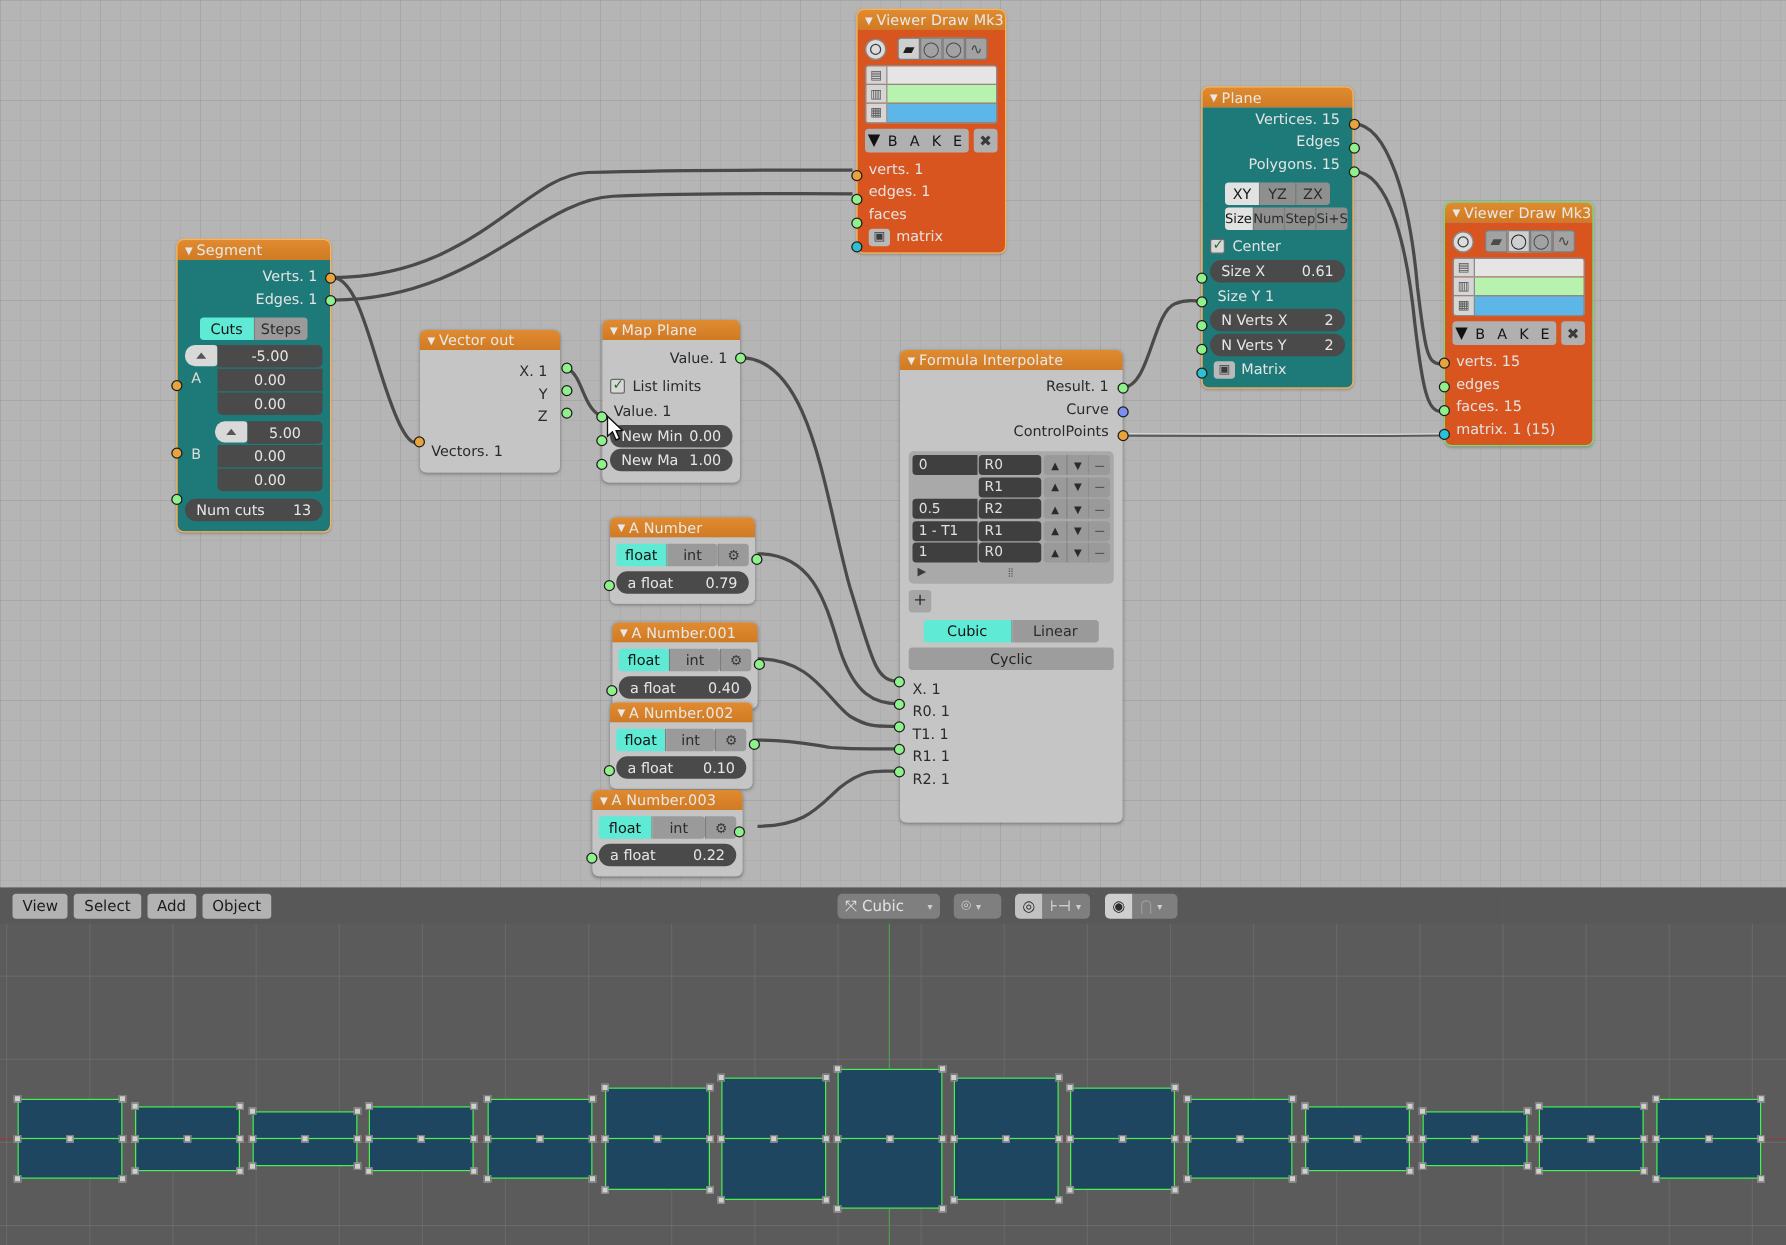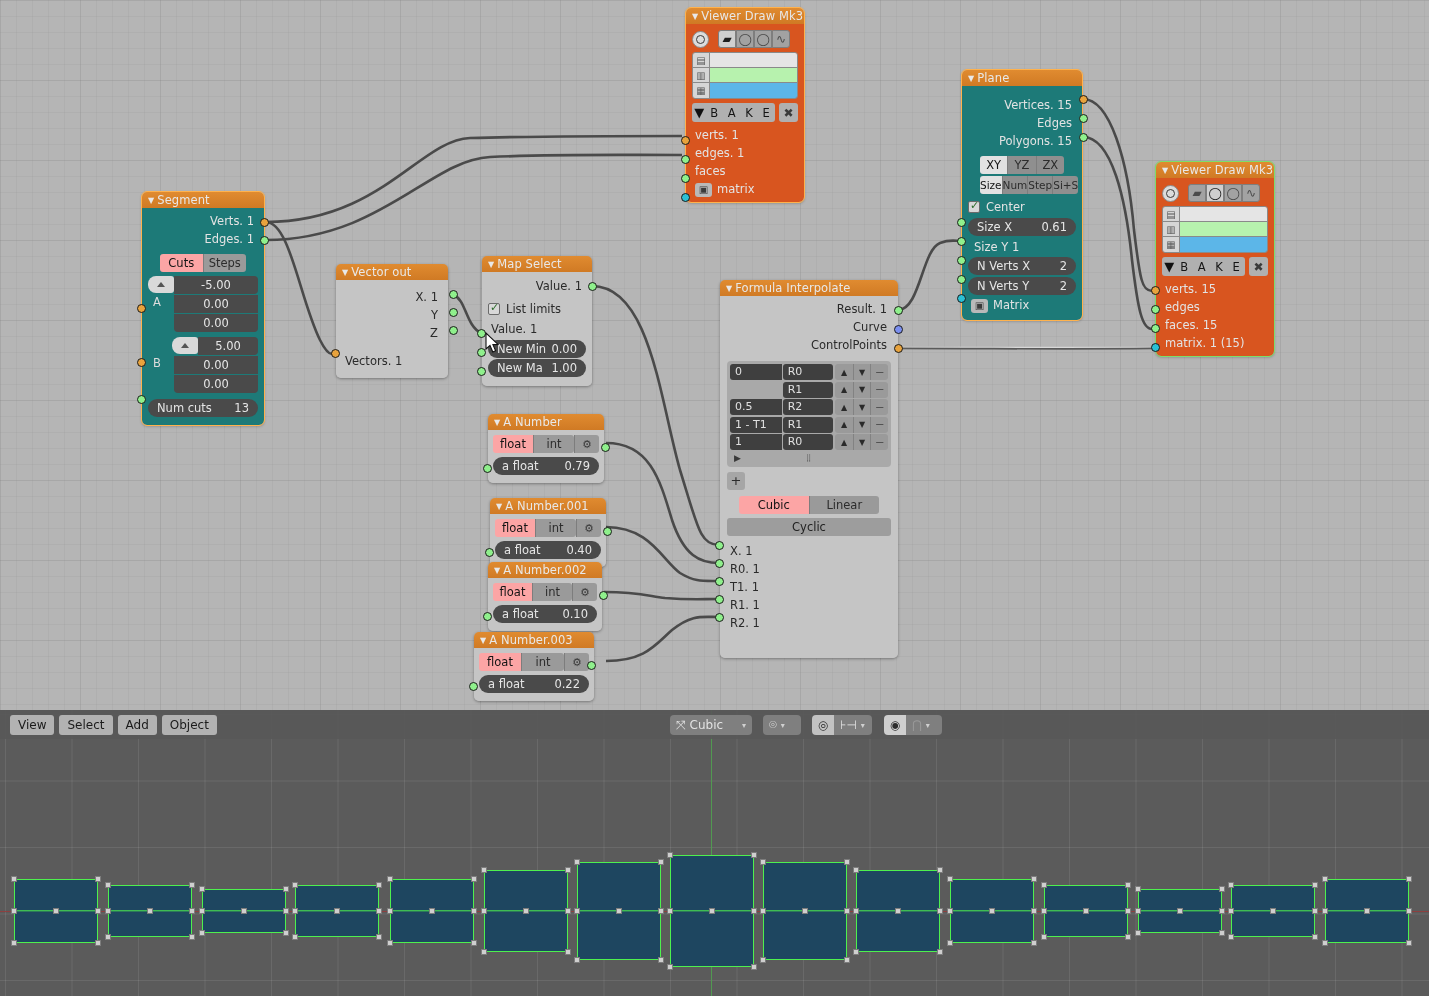--- a/index.html
+++ b/index.html
@@ -69,21 +69,21 @@
   .field.center{ justify-content:center; }
 
   
   .seg{ display:flex; height:18px; margin:2px 12px; }
   .seg > div{
     flex:1; text-align:center; font-size:11.5px; line-height:18px;
     background:#9a9a9a; color:#2c2c2c; border-right:1px solid #7d7d7d;
   }
   .seg > div:first-child{ border-radius:3px 0 0 3px; }
   .seg > div:last-child{ border-radius:0 3px 3px 0; border-right:none; }
-  .seg > div.on{ background:#fca5a5; color:#141414; }
+  .seg > div.on{ background:#5eead4; color:#141414; }
   .seg.dark > div{ background:#8f8f8f; }
   .seg.dark > div.on{ background:#e2e2e2; }
 
   .btnbar{ height:18px; line-height:18px; text-align:center; font-size:11.5px;
            background:#9d9d9d; color:#222; border-radius:3px; margin:2px 0;}
 
   
   .chk{ display:flex; align-items:center; height:17px; font-size:11.5px; }
   .chk .box{ width:12px; height:12px; border-radius:2px; background:#d8d8d8;
              border:1px solid #6a6a6a; margin-right:6px; position:relative; }
@@ -377,21 +377,21 @@
       </div>
     </div>
     <div class="sock s-green" style="left:113px; top:26px;"></div>
     <div class="sock s-green" style="left:113px; top:44px;"></div>
     <div class="sock s-green" style="left:113px; top:62px;"></div>
     <div class="sock s-vert" style="left:-5px;  top:85px;"></div>
   </div>
 
   <div class="node gray" id="n-maprange" style="left:482px; top:256px; width:110px;">
     <div class="hdr">
-      <span class="tri">▼</span><span>Map Select</span>
+      <span class="tri">▼</span><span>Map Plane</span>
     </div>
     <div class="body" style="padding:5px 6px 7px 6px;">
       <div class="row out t-mid">
         <span>Value. 1</span>
       </div>
       <div class="chk t-mid" style="margin-top:5px;">
         <span class="box"></span>
         <span>List limits</span>
       </div>
       <div class="row in t-mid" style="margin-top:3px;">
@@ -574,21 +574,21 @@
     <div class="sock s-green" style="left:-5px;  top:279px;"></div>
     <div class="sock s-green" style="left:-5px;  top:297px;"></div>
     <div class="sock s-green" style="left:-5px;  top:315px;"></div>
     <div class="sock s-green" style="left:-5px;  top:333px;"></div>
   </div>
 
   <div class="node teal sel" id="n-plane" style="left:962px; top:70px; width:120px;">
     <div class="hdr">
       <span class="tri">▼</span><span>Plane</span>
     </div>
-    <div class="body" style="padding:10px 6px 6px 6px;">
+    <div class="body" style="padding:0 6px 6px 6px;">
       <div class="row out t-light"><span>Vertices. 15</span></div>
       <div class="row out t-light"><span>Edges</span></div>
       <div class="row out t-light"><span>Polygons. 15</span></div>
 
       <div class="seg dark" style="margin-top:6px;">
         <div class="on">XY</div>
         <div>YZ</div>
         <div>ZX</div>
       </div>
       <div class="seg dark" style="margin-top:1px;">

